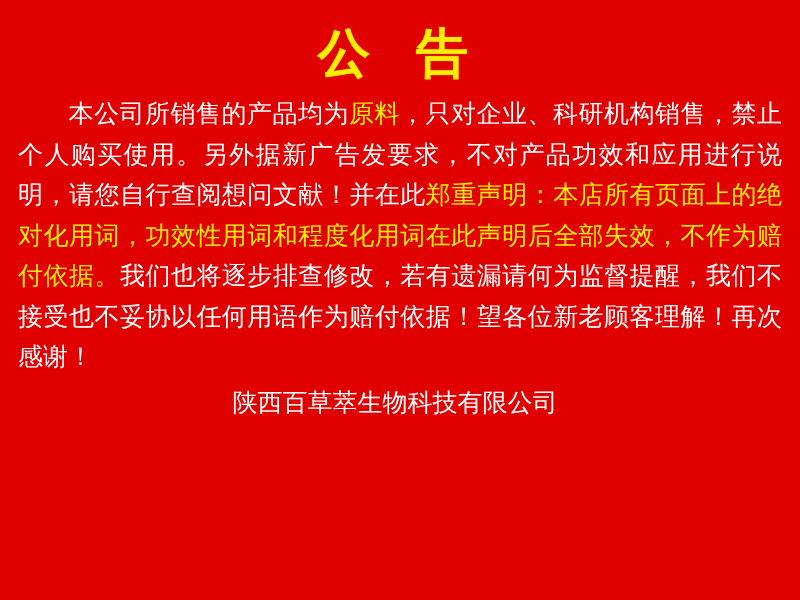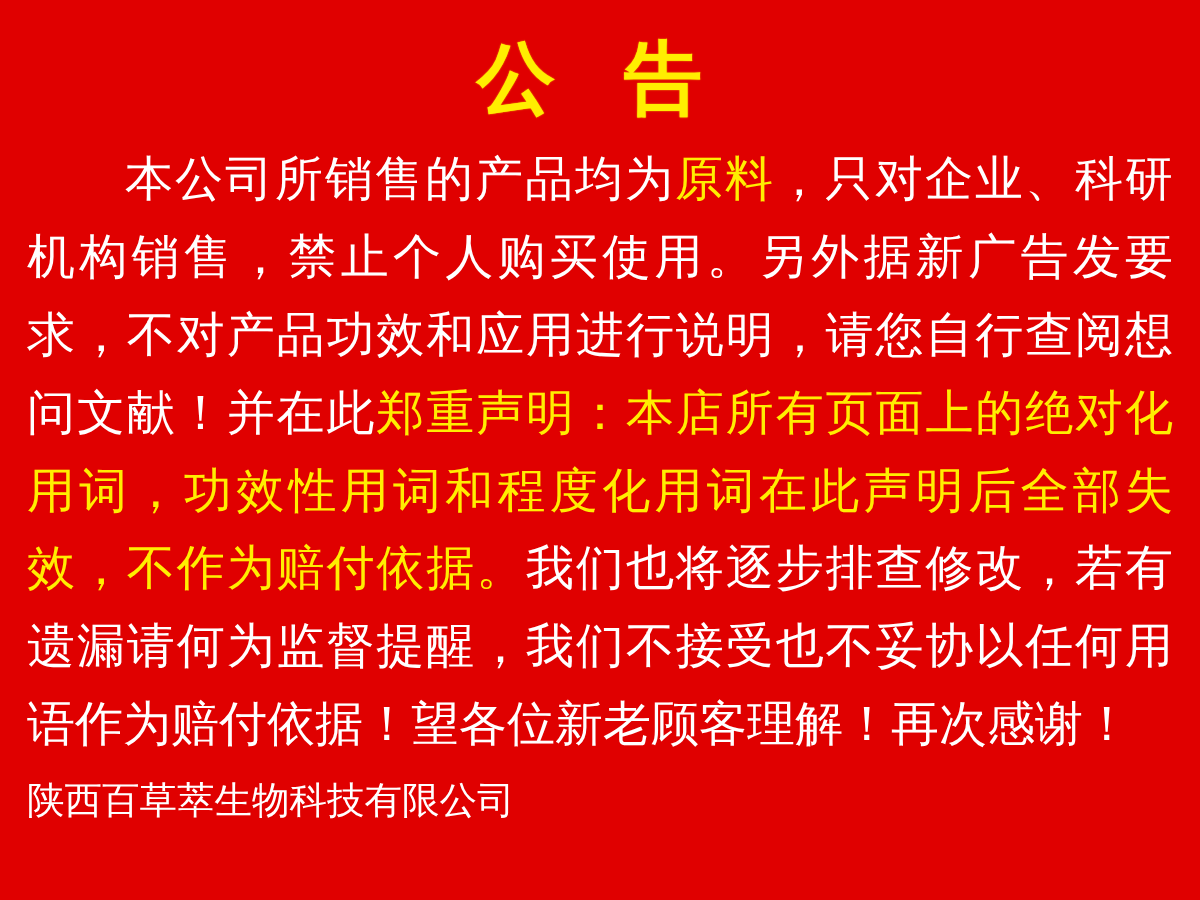--- a/index.html
+++ b/index.html
@@ -32,38 +32,38 @@
     text-shadow: 0 0 1px #ffee00;
   }
   .salutation {
     color: #ffffff;
     font-size: 25px;
     line-height: 1.5;
     margin: 6px 0 0 2px;
   }
   .body-text {
     color: #ffffff;
-    font-size: 32px;
+    font-size: 25px;
     line-height: 1.62;
     margin: 2px 0 0 0;
     text-align: justify;
     text-justify: inter-ideograph;
   }
   .indent {
     display: inline-block;
     width: 2em;
   }
   .hl {
     color: #ffee00;
   }
   .signature {
     color: #ffffff;
     font-size: 25px;
     line-height: 1.5;
-    text-align: left;
+    text-align: center;
     margin: 6px 10px 0 0;
   }
 </style>
 </head>
 <body>
 
 <div class="notice">
 
   <div class="title">公 告</div>
 

